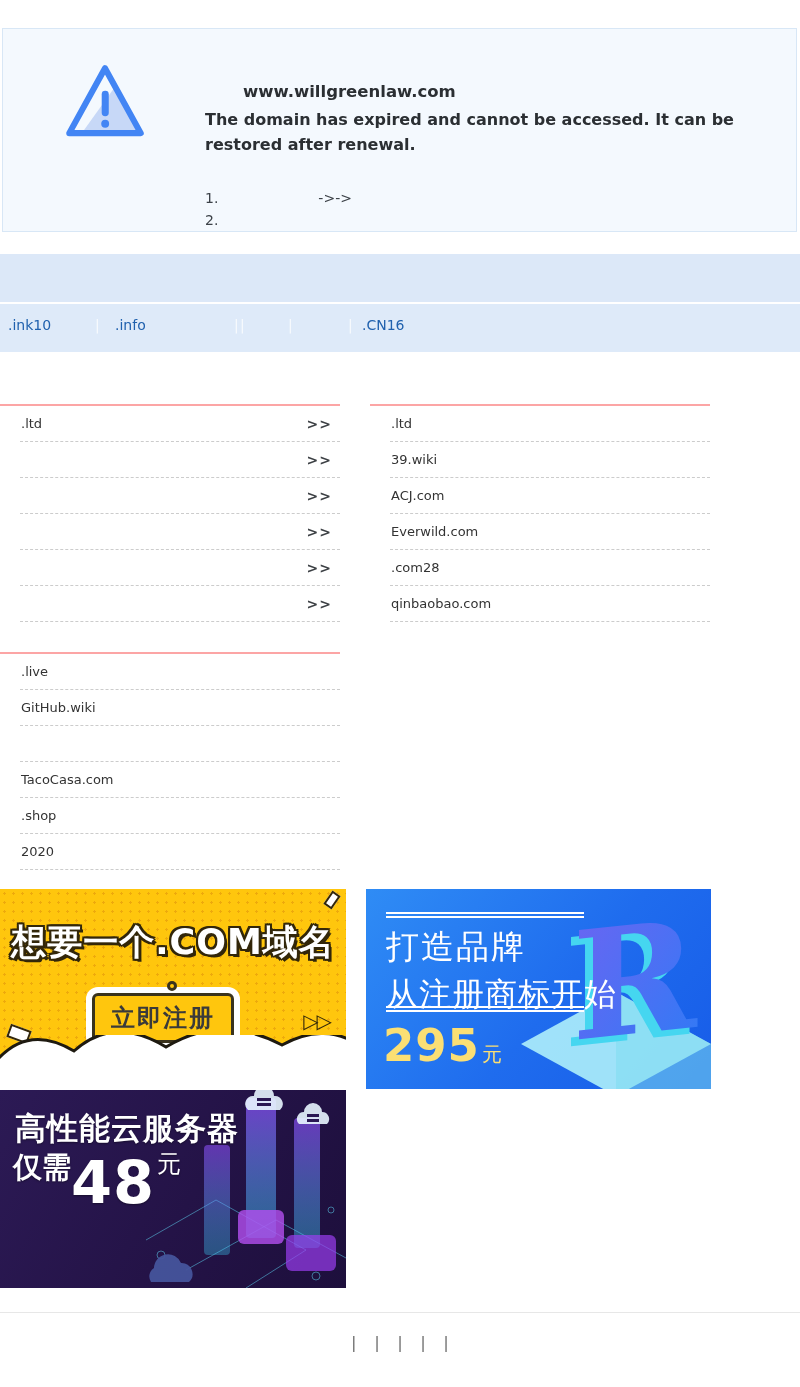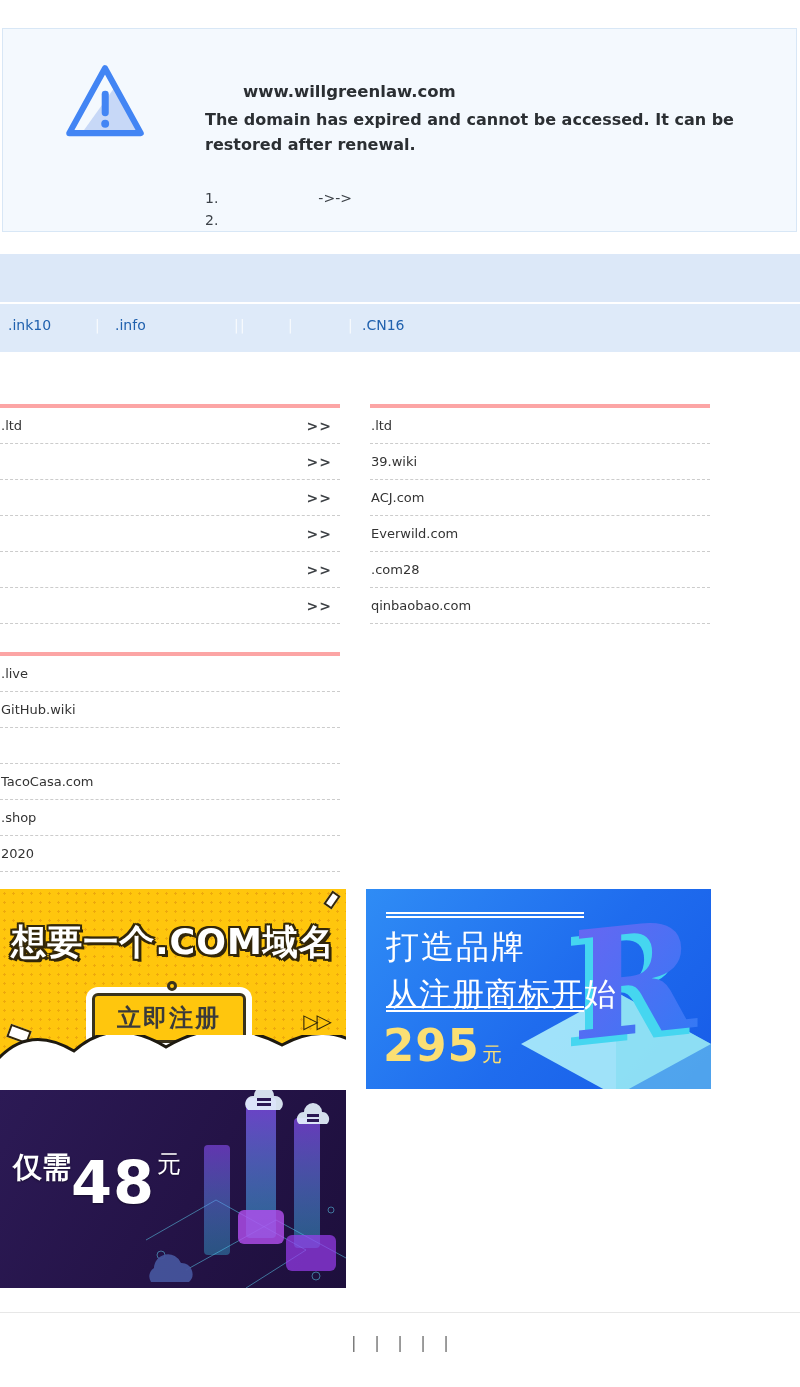--- a/index.html
+++ b/index.html
@@ -21,39 +21,39 @@
   
   .band-empty { position:absolute; left:0; top:254px; width:800px; height:48px; background:#dce8f8; }
   .band-nav { position:absolute; left:0; top:304px; width:800px; height:48px; background:#deeaf9; }
   .band-nav span { position:absolute; top:13px; font-size:14px; }
   .nav-link { color:#2061ae; cursor:pointer; }
   .nav-sep { color:#f7fafd; }
   .nl1{left:8px;} .ns1{left:95px;} .nl2{left:115px;} .ns2{left:234px;} .ns3{left:240px;}
   .ns4{left:288px;} .ns5{left:348px;} .nl3{left:362px;}
 
   
-  .dlist { position:absolute; width:340px; border-top:4px solid #fca5a5; }
+  .dlist { position:absolute; width:340px; border-top:2px solid #fca5a5;padding-left:20px; }
   .dlist-a { left:0; top:404px; }
   .dlist-b { left:370px; top:404px; }
   .dlist-c { left:0; top:652px; }
   .drow { height:36px; display:flex; align-items:center; justify-content:space-between;
           border-bottom:1px dashed #cccccc; padding:0 8px 0 1px; cursor:pointer; }
   .drow .dlabel { font-size:13px; color:#333; }
   .drow .dmark { font-size:14px; font-weight:bold; color:#3d4145; letter-spacing:1px; }
 
   
   .banner-com { position:absolute; left:0; top:889px; width:346px; height:200px; overflow:hidden; cursor:pointer;
       background:#ffc60d;
       background-image:radial-gradient(#eda90c 1.2px, rgba(0,0,0,0) 1.3px);
       background-size:9px 9px; }
   .bc-title { position:absolute; left:0; top:30px; width:100%; text-align:center;
       font-size:35px; font-weight:bold; color:#fff; letter-spacing:1px;
       text-shadow:-2px 0 #33270a, 0 -2px #33270a, 2px 0 #33270a, 0 2px #33270a,
                   -2px -2px #33270a, 2px 2px #33270a, -2px 2px #33270a, 2px -2px #33270a, 3px 3px #33270a; }
-  .bc-btn { position:absolute; left:92px; top:104px; width:154px; height:50px;
+  .bc-btn { position:absolute; left:92px; top:104px; width:142px; height:50px;
       background:#ffc60d; border:3px solid #3a331d; box-shadow:0 0 0 6px #ffffff; border-radius:6px;
       display:flex; align-items:center; justify-content:center;
       font-size:24px; font-weight:bold; color:#3a3a3a; letter-spacing:2px; }
   .bc-dot { position:absolute; left:167px; top:92px; width:10px; height:10px; border-radius:50%;
       background:#ffc60d; border:3px solid #3a331d; }
   .bc-arrows { position:absolute; right:16px; top:120px; font-size:20px; color:#33270a; font-weight:bold; letter-spacing:-2px; }
   .bc-clouds { position:absolute; left:-4px; bottom:-6px; width:354px; height:60px; }
   .bc-paper { position:absolute; background:#fff; border:2px solid #33270a; }
   .bc-paper1 { right:6px; top:6px; width:16px; height:10px; transform:rotate(-55deg); }
   .bc-paper2 { left:8px; top:138px; width:22px; height:14px; transform:rotate(20deg); }
@@ -258,20 +258,21 @@
         <path d="M178,22 a9 9 0 0 1 18 0 a7 7 0 0 1 5 12 h-28 a7 7 0 0 1 5-12 z"></path>
       </g>
       <g fill="#2a1753">
         <rect x="131" y="8" width="14" height="3"></rect>
           <rect x="131" y="13" width="14" height="3"></rect>
         <rect x="181" y="24" width="12" height="3"></rect>
           <rect x="181" y="29" width="12" height="3"></rect>
       </g>
       <path d="M28,178 a14 14 0 0 1 27 -5 a11 11 0 0 1 8 19 h-38 a10 10 0 0 1 3 -14 z" fill="#46549c" opacity="0.95"></path>
     </svg>
+    <div class="bs-title">高性能云服务器</div>
     <div class="bs-price">
       <span class="pre">仅需</span>
       <span class="num">48</span>
       <span class="unit">元</span>
     </div>
   </div>
 
   <div class="footer-rule"></div>
   <div class="footer-seps">
     <span>|</span>

